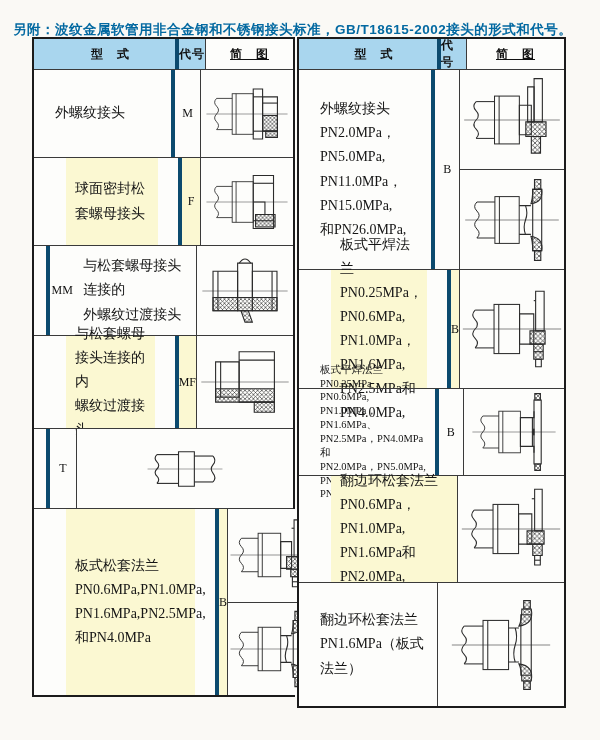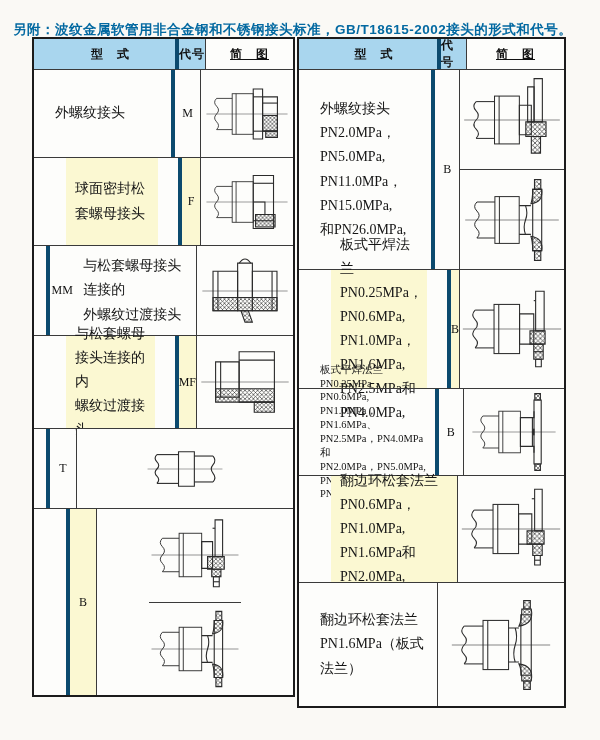--- a/index.html
+++ b/index.html
@@ -180,20 +180,26 @@
           <line x1="68" y1="32" x2="94" y2="32"></line>
               <line x1="68" y1="68" x2="94" y2="68"></line>
           <path d="M94 32 Q99 38 94 44 Q89 50 94 56 Q99 62 94 68"></path>
         </g>
       </svg>
     </div>
       </div>
   </div>
 
   <div class="row hl" style="height:187px">
+    <div class="cell c-type">
+        <span class="type-text">板式松套法兰
+PN0.6MPa,PN1.0MPa,
+PN1.6MPa,PN2.5MPa,
+和PN4.0MPa</span>
+      </div>
     <div class="cell c-code">B</div>
     <div class="cell c-diag">
       <div class="sub">
         <svg class="diag" width="92" height="86" viewBox="0 0 110 100">
           <g stroke="#2b2b2b" stroke-width="1.1" fill="none">
             <use href="#g-axis"></use>
               <use href="#g-hose"></use>
             <rect x="63" y="34" width="13" height="32"></rect>
             <rect x="79" y="8" width="9" height="44"></rect>
             <line x1="76" y1="18" x2="79" y2="18"></line>

